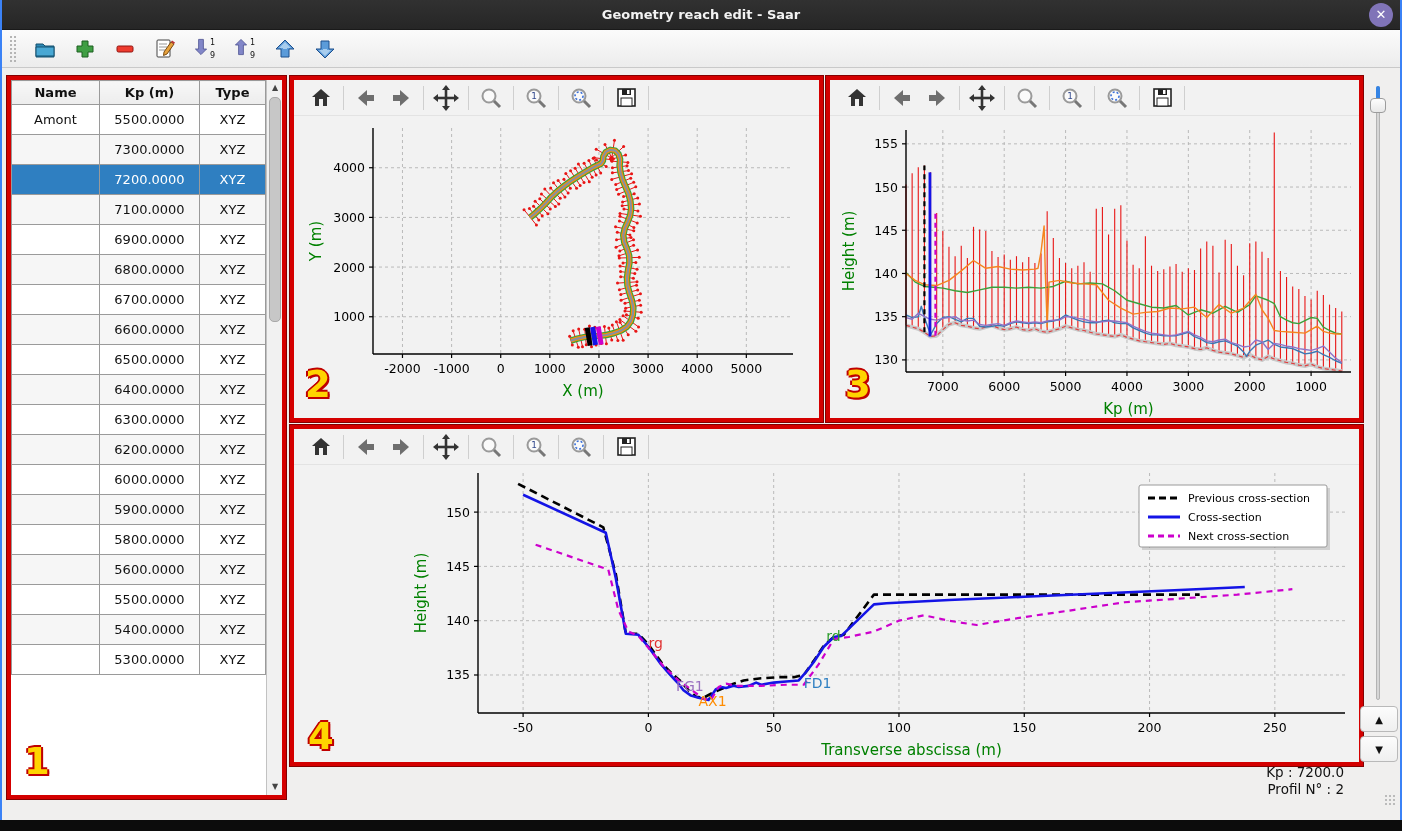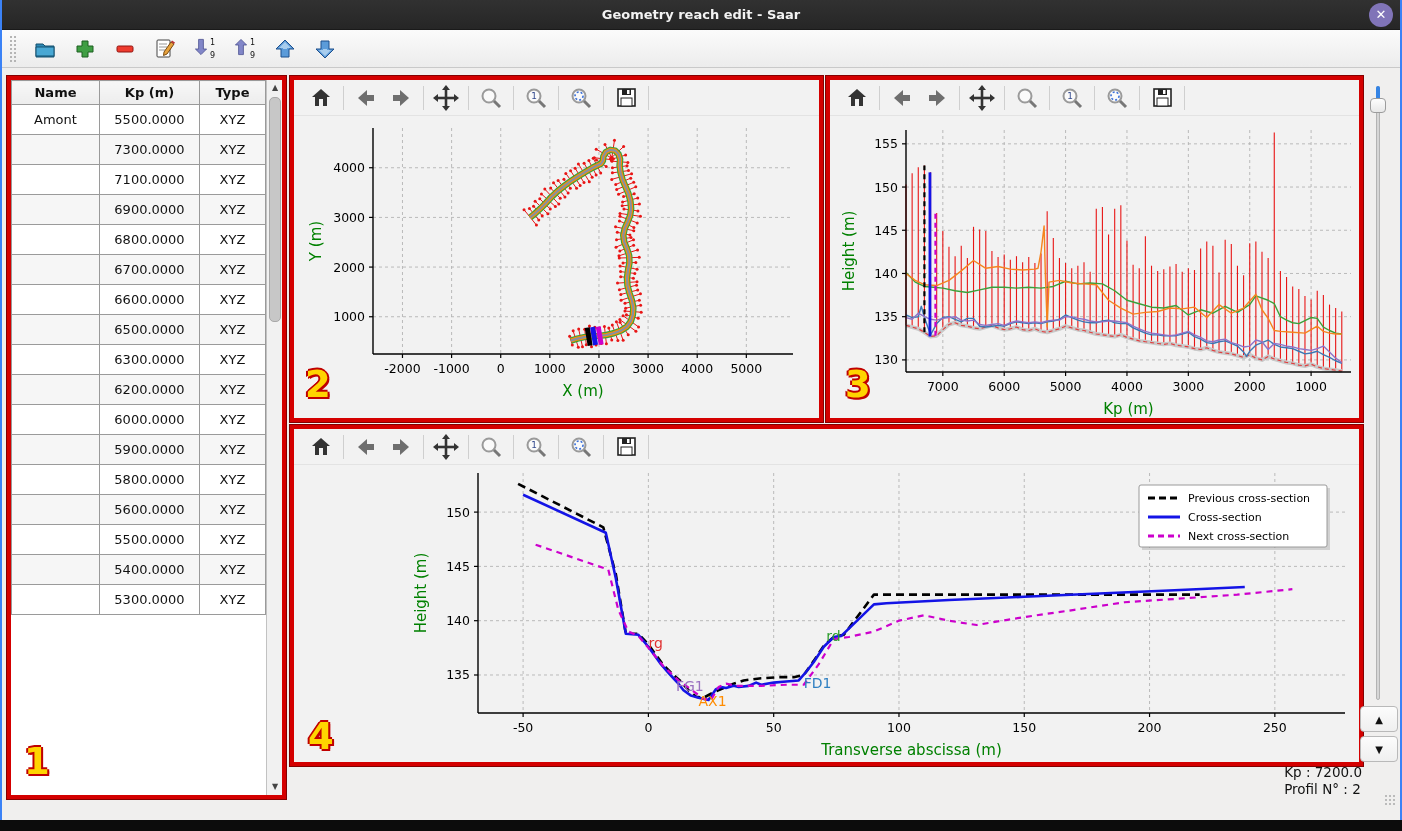--- a/index.html
+++ b/index.html
@@ -57,21 +57,21 @@
   .vslider { position:absolute; left:1372px; top:86px; width:8px; height:614px; }
   .vslider .groove { position:absolute; left:2px; top:0; width:4px; height:100%;
     background:#d6d6d6; border:1px solid #b3b3b3; border-radius:3px; }
   .vslider .fill { position:absolute; left:2px; top:0; width:4px; height:14px; background:#3584e4; border-radius:3px; }
   .vslider .handle { position:absolute; left:-4px; top:12px; width:16px; height:15px;
     background:linear-gradient(#fdfdfd,#e8e8e8); border:1px solid #9c9c9c; border-radius:4px; }
   .spin { position:absolute; left:1358px; width:38px; height:26px;
     background:linear-gradient(#fcfcfc,#efefef); border:1px solid #b9b9b9; border-radius:4px;
     text-align:center; font-size:10px; color:#111; line-height:25px; cursor:pointer; }
 
-  .statusbar { position:absolute; right:38px; top:764px; font-size:13.5px; color:#111; line-height:17px; }
+  .statusbar { position:absolute; right:56px; top:764px; text-align:right; font-size:13.5px; color:#111; line-height:17px; }
 
   .resize-grip { position:absolute; right:4px; bottom:14px; width:12px; height:12px;
     background:radial-gradient(#bbb 1px, transparent 1.2px); background-size:4px 4px; }
 
   .bottom-strip { position:absolute; left:0; bottom:0; width:1402px; height:11px; background:#0c0c0c; }
 </style>
 </head>
 <body>
 
 <div class="frame">
@@ -157,20 +157,25 @@
               <tr>
                 <td>Amont</td>
                 <td>5500.0000</td>
                 <td>XYZ</td>
               </tr>
               <tr>
                 <td></td>
                 <td>7300.0000</td>
                 <td>XYZ</td>
               </tr>
+              <tr class="sel">
+                <td></td>
+                <td>7200.0000</td>
+                <td>XYZ</td>
+              </tr>
               <tr>
                 <td></td>
                 <td>7100.0000</td>
                 <td>XYZ</td>
               </tr>
               <tr>
                 <td></td>
                 <td>6900.0000</td>
                 <td>XYZ</td>
               </tr>
@@ -185,20 +190,25 @@
                 <td>XYZ</td>
               </tr>
               <tr>
                 <td></td>
                 <td>6600.0000</td>
                 <td>XYZ</td>
               </tr>
               <tr>
                 <td></td>
                 <td>6500.0000</td>
+                <td>XYZ</td>
+              </tr>
+              <tr>
+                <td></td>
+                <td>6400.0000</td>
                 <td>XYZ</td>
               </tr>
               <tr>
                 <td></td>
                 <td>6300.0000</td>
                 <td>XYZ</td>
               </tr>
               <tr>
                 <td></td>
                 <td>6200.0000</td>

